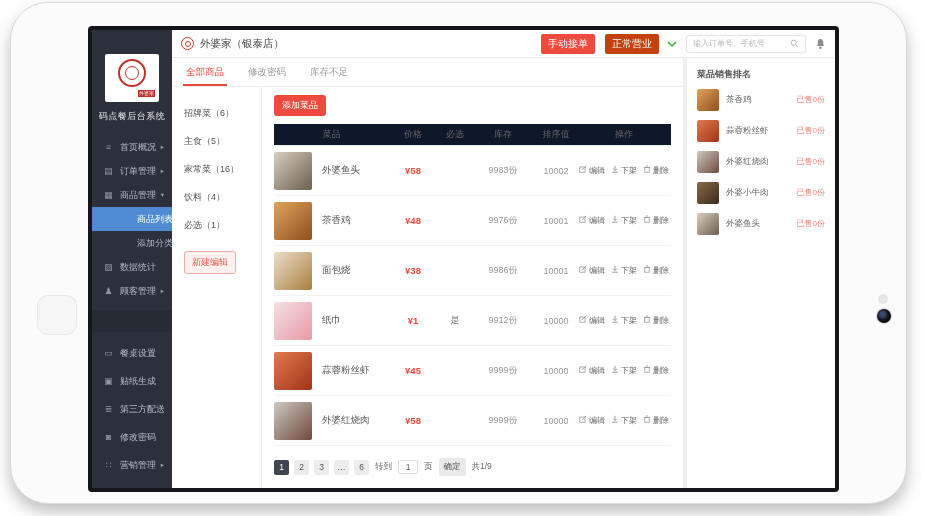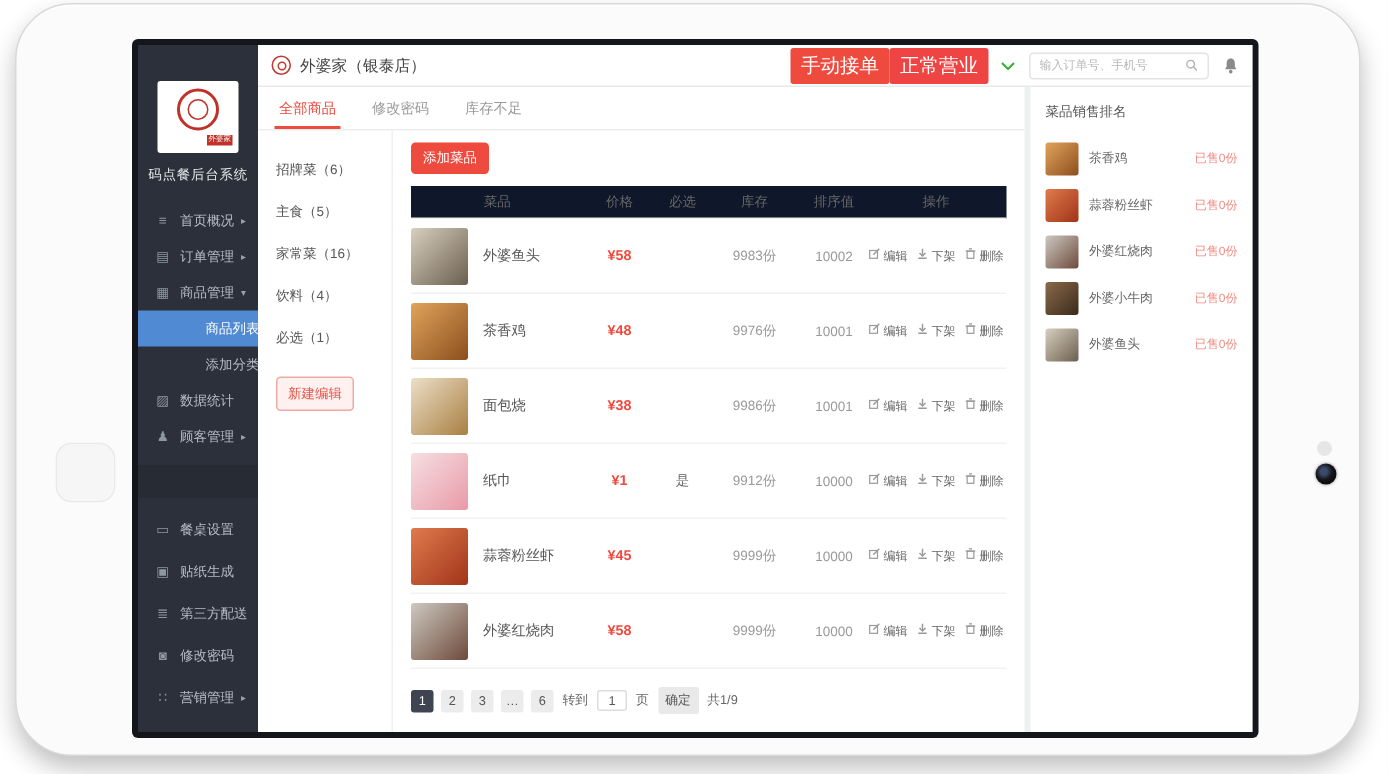--- a/index.html
+++ b/index.html
@@ -50,24 +50,24 @@
   .main { flex:1; display:flex; flex-direction:column; min-width:0; }
 
   .topbar { height:28px; background:#fff; border-bottom:1px solid #e9e9e9;
     display:flex; align-items:center; padding:0 9px; flex-shrink:0; }
   .hlogo { width:13px; height:13px; border:1.5px solid #c0392f; border-radius:50%;
     position:relative; margin-right:6px; flex-shrink:0; }
   .hlogo::after { content:""; position:absolute; left:3px; top:3px; width:4px; height:4px;
     border:1px solid #c0392f; border-radius:50%; }
   .store-name { font-size:10.5px; color:#444; }
   .topbar-right { margin-left:auto; display:flex; align-items:center; }
-  .pill-btn { font-size:13px; color:#fff; padding:3px 7px; border-radius:2px;
-    border:none; margin-left:0; cursor:pointer; font-family:inherit; }
+  .pill-btn { font-size:10px; color:#fff; padding:3px 7px; border-radius:2px;
+    border:none; margin-left:10px; cursor:pointer; font-family:inherit; }
   .btn-red { background:#ee4a3e; }
-  .btn-green { background:#ef4444; }
+  .btn-green { background:#c2410c; }
   .chev { margin:0 9px 0 8px; cursor:pointer; display:flex; }
   .hsearch { width:120px; height:18px; background:#fff; border:1px solid #e3e3e3;
     border-radius:3px; display:flex; align-items:center; padding:0 6px; }
   .hsearch input { flex:1; border:none; outline:none; font-size:8px; color:#555;
     font-family:inherit; background:transparent; min-width:0; }
   .hsearch input::placeholder { color:#b9b9b9; }
   .bell { margin-left:9px; display:flex; cursor:pointer; }
 
   .content-row { flex:1; display:flex; min-height:0; }
   .center { flex:1; background:#fff; display:flex; flex-direction:column;
@@ -115,21 +115,21 @@
     color:#555; border-radius:2px; padding:0 2px; cursor:pointer; }
   .pg.active { background:#3e4450; color:#fff; }
   .goto-label, .unit-label, .page-summary { margin:0 1px; }
   .goto-input { width:20px; height:14px; border:1px solid #ddd; border-radius:2px;
     text-align:center; font-size:8.5px; color:#555; outline:none; font-family:inherit; }
   .confirm-btn { background:#e9e9e9; border:none; padding:3px 5px; font-size:8.5px;
     border-radius:2px; color:#555; cursor:pointer; font-family:inherit; }
 
   
   .rpanel { width:148px; background:#fff; flex-shrink:0; padding:10px; display:flex; flex-direction:column; }
-  .rtitle { font-size:9px; color:#555; margin-bottom:9px; }
+  .rtitle { font-size:9px; color:#555; margin-bottom:3px;font-weight:bold; }
   .ritem { display:flex; align-items:center; height:31px; gap:7px; }
   .rthumb { width:22px; height:22px; border-radius:2px; flex-shrink:0; }
   .rname { flex:1; font-size:8.5px; color:#666; white-space:nowrap; overflow:hidden; }
   .rsold { font-size:8px; color:#f28b80; white-space:nowrap; }
 </style>
 </head>
 <body>
 
 <div class="device">
   <div class="home-btn"></div>

